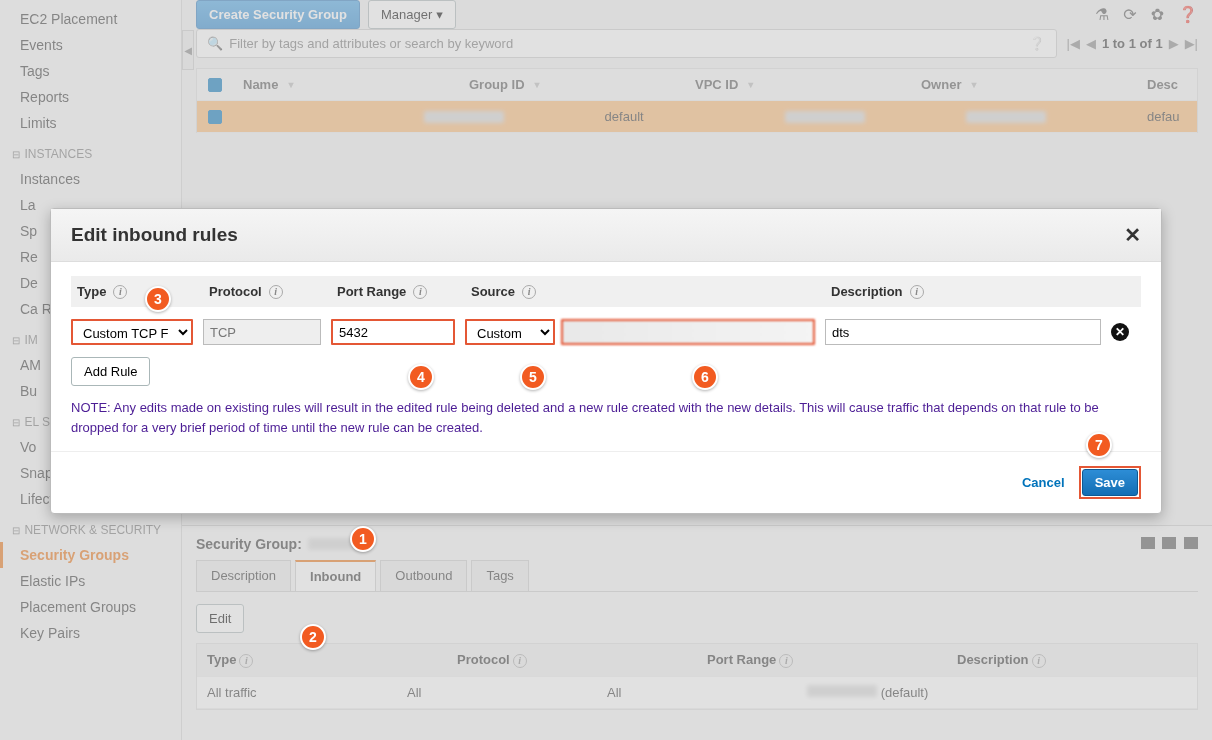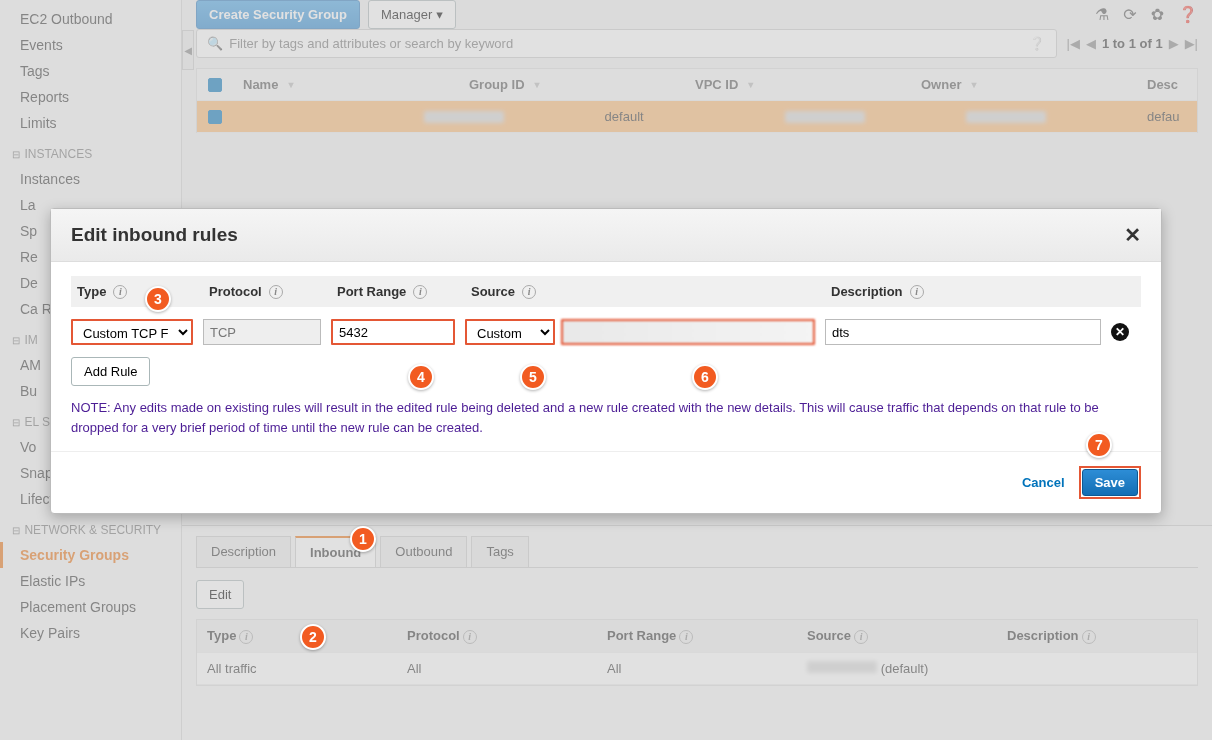--- a/index.html
+++ b/index.html
@@ -271,21 +271,21 @@
     border:1px solid #ccc; display:flex; align-items:center; justify-content:center;
     font-size:10px; color:#888; cursor:pointer;
   }
 </style>
 </head>
 <body>
 
 <div class="app">
 
   <div class="sidebar">
-    <div class="item">EC2 Outbound</div>
+    <div class="item">EC2 Placement</div>
     <div class="item">Events</div>
     <div class="item">Tags</div>
     <div class="item">Reports</div>
     <div class="item">Limits</div>
 
     <div class="sect">
         <span class="collapse">⊟</span>
         <span>INSTANCES</span>
       </div>
     <div class="item">Instances</div>
@@ -379,33 +379,43 @@
             <span class="blur"></span>
           </div>
         <div class="cell">
             <span class="blur"></span>
           </div>
         <div class="cell" style="flex:0 0 60px">defau</div>
       </div>
     </div>
 
     <div class="bottom-panel">
+      <div class="panel-hdr">
+        <div class="title">
+          <span>Security Group:</span>
+          <span class="blur" style="min-width:60px"></span>
+        </div>
+        <div class="winicons">
+          <span></span>
+          <span></span>
+          <span></span>
+        </div>
+      </div>
       <div class="tabs">
         <div class="tab">Description</div>
         <div class="tab active">Inbound</div>
         <div class="tab">Outbound</div>
         <div class="tab">Tags</div>
       </div>
       <button class="btn">Edit</button>
       <div class="rules-table">
         <div class="hdr">
           <div class="cell"><span>Type</span><span class="info-i">i</span></div>
           <div class="cell"><span>Protocol</span><span class="info-i">i</span></div>
           <div class="cell"><span>Port Range</span><span class="info-i">i</span></div>
-          <div class="cell"><span>Source</span><span class="info-i">i</span></div>
           <div class="cell"><span>Description</span><span class="info-i">i</span></div>
         </div>
         <div class="row">
           <div class="cell">All traffic</div>
           <div class="cell">All</div>
           <div class="cell">All</div>
           <div class="cell"><span class="blur" style="min-width:70px"></span> <span>(default)</span></div>
           <div class="cell"></div>
         </div>
       </div>

